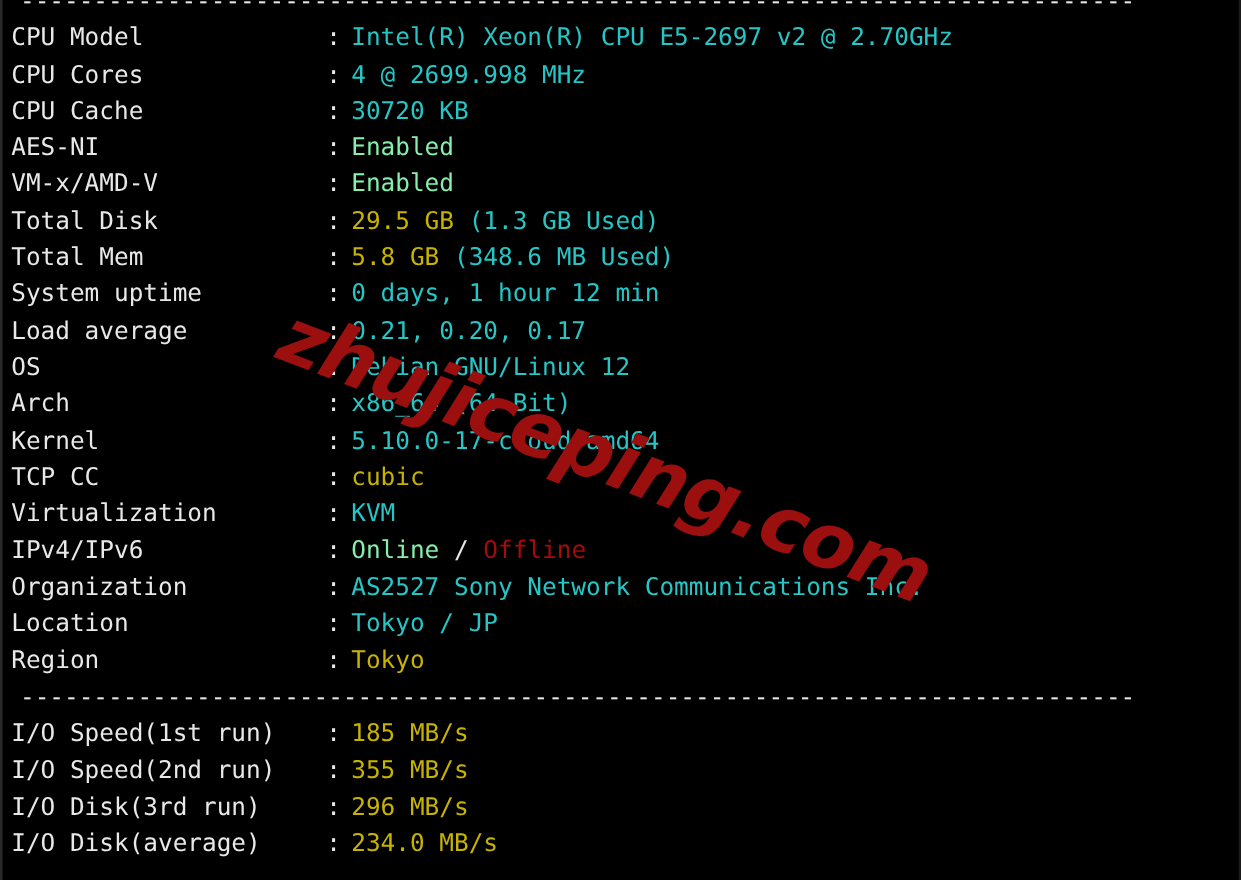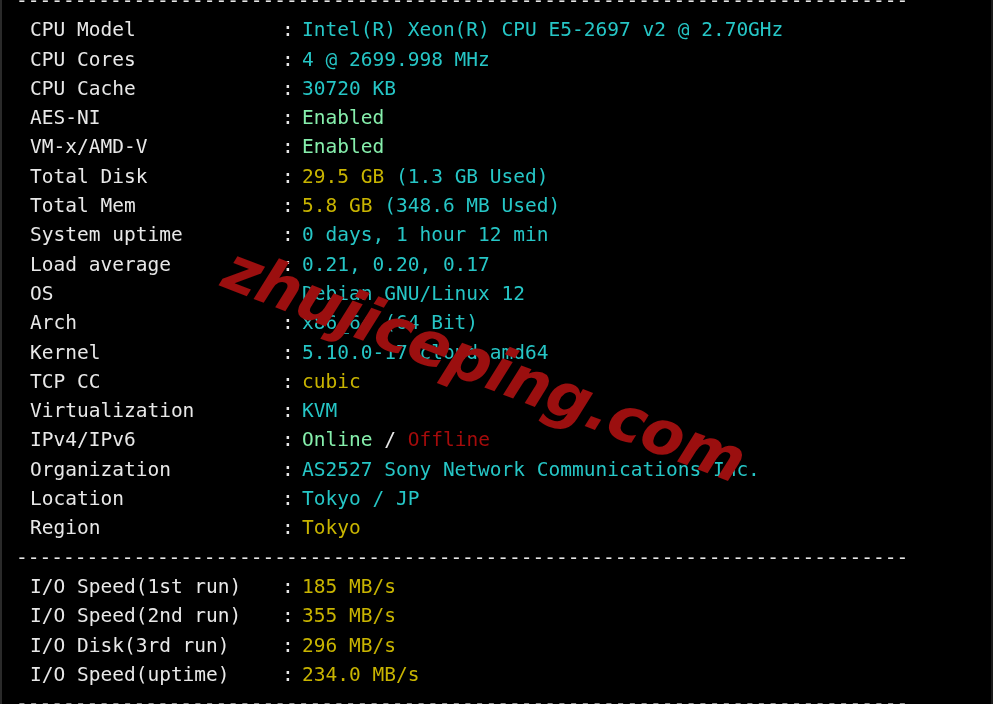--- a/index.html
+++ b/index.html
@@ -52,21 +52,21 @@
     white-space: pre;
     padding-left: 16px;
     letter-spacing: 0px;
     overflow: hidden;
     height: 29.3px;
   }
   .sep-top { margin-top: -14px; }
 
   .row {
     white-space: pre;
-    padding-left: 30px;
+    padding-left: 9px;
     height: 29.3px;
   }
   .label {
     color: #e8e8e8;
     display: inline-block;
     width: 252px;
   }
   .colon {
     color: #e8e8e8;
     display: inline-block;
@@ -125,21 +125,21 @@
         <div class="row"><span class="label">Location</span><span class="colon">:</span><span class="val-cyan">Tokyo / JP</span></div>
         <div class="row"><span class="label">Region</span><span class="colon">:</span><span class="val-yellow">Tokyo</span></div>
       </div>
 
     <div class="sep">----------------------------------------------------------------------------</div>
 
     <div id="iospeed-block">
         <div class="row"><span class="label">I/O Speed(1st run)</span><span class="colon">:</span><span class="val-yellow">185 MB/s</span></div>
         <div class="row"><span class="label">I/O Speed(2nd run)</span><span class="colon">:</span><span class="val-yellow">355 MB/s</span></div>
         <div class="row"><span class="label">I/O Disk(3rd run)</span><span class="colon">:</span><span class="val-yellow">296 MB/s</span></div>
-        <div class="row"><span class="label">I/O Speed(uptime)</span><span class="colon">:</span><span class="val-yellow">234.0 MB/s</span></div>
+        <div class="row"><span class="label">I/O Disk(average)</span><span class="colon">:</span><span class="val-yellow">234.0 MB/s</span></div>
       </div>
 
     <div class="sep">----------------------------------------------------------------------------</div>
 
   </div>
 
   <div id="watermark">zhujiceping.com</div>
 
 </div>
 

